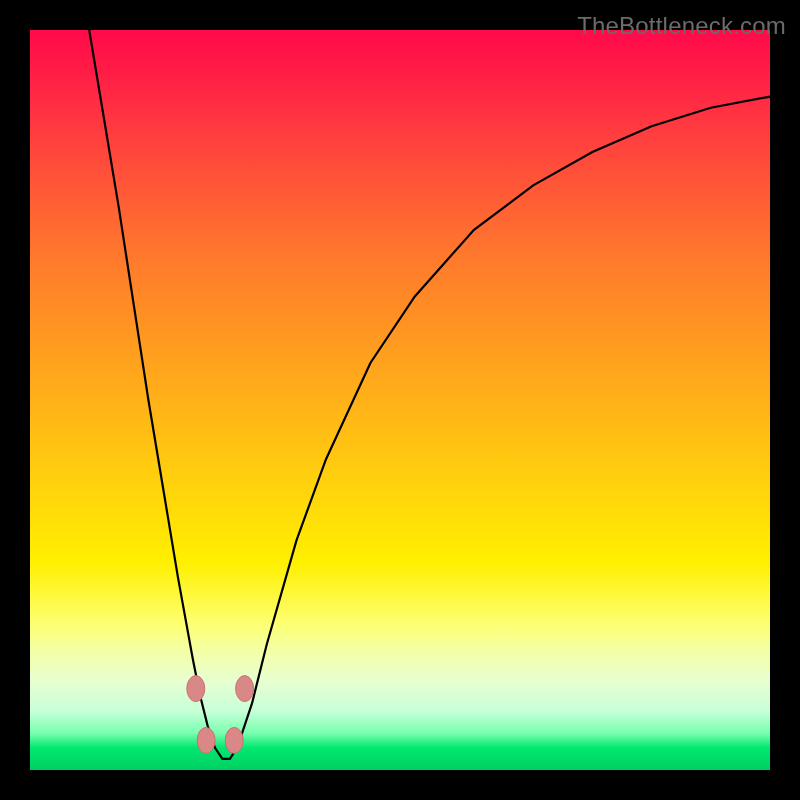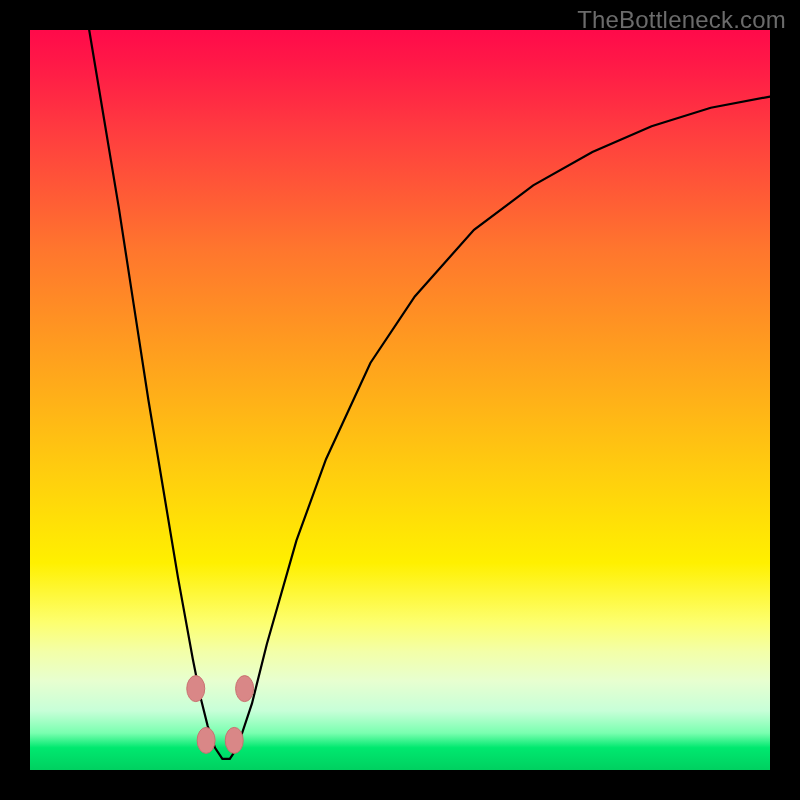--- a/index.html
+++ b/index.html
@@ -37,21 +37,21 @@
       #f3ffa8 84%,
       #e7ffd0 88%,
       #c7ffd8 92%,
       #7affb0 95%,
       #00e86f 97%,
       #00d060 100%
     );
   }
   .watermark {
     position: absolute;
-    top: 6px;
+    top: 12px;
     right: 14px;
     color: #6b6b6b;
     font-size: 24px;
     font-weight: 400;
     letter-spacing: 0.2px;
     user-select: none;
   }
   svg.curve {
     position: absolute;
     left: 0;

